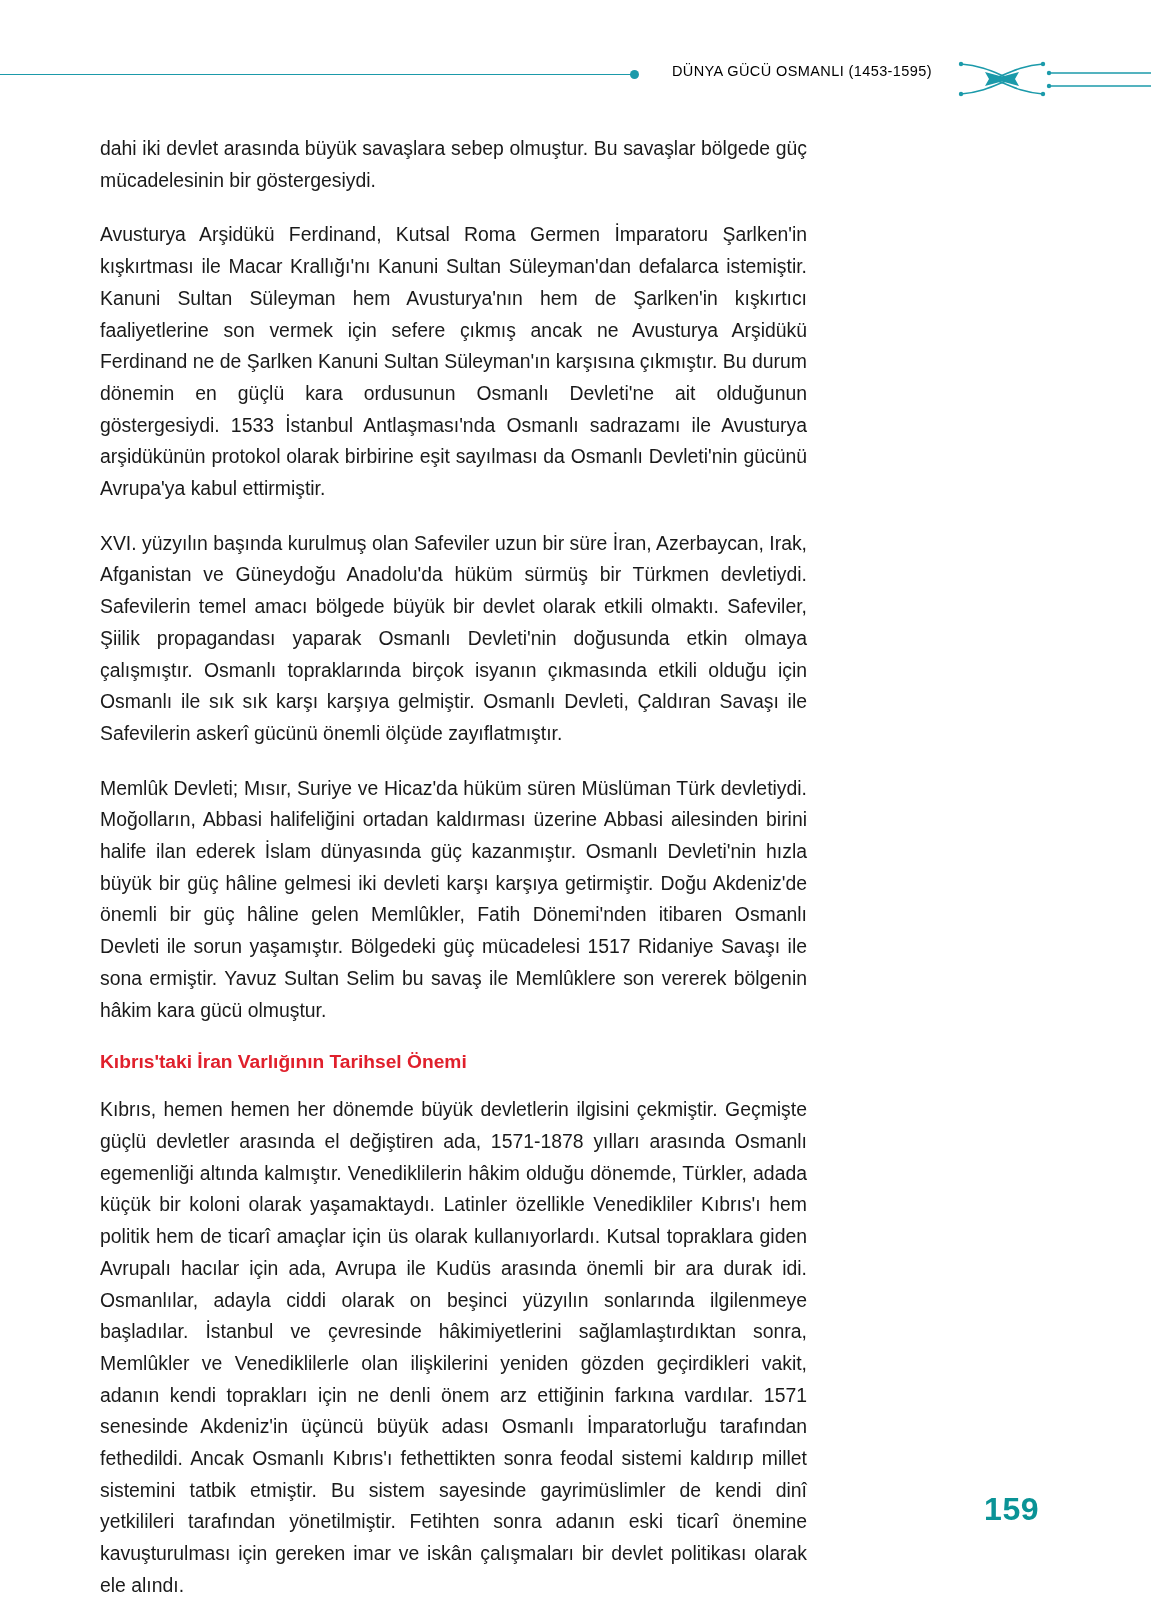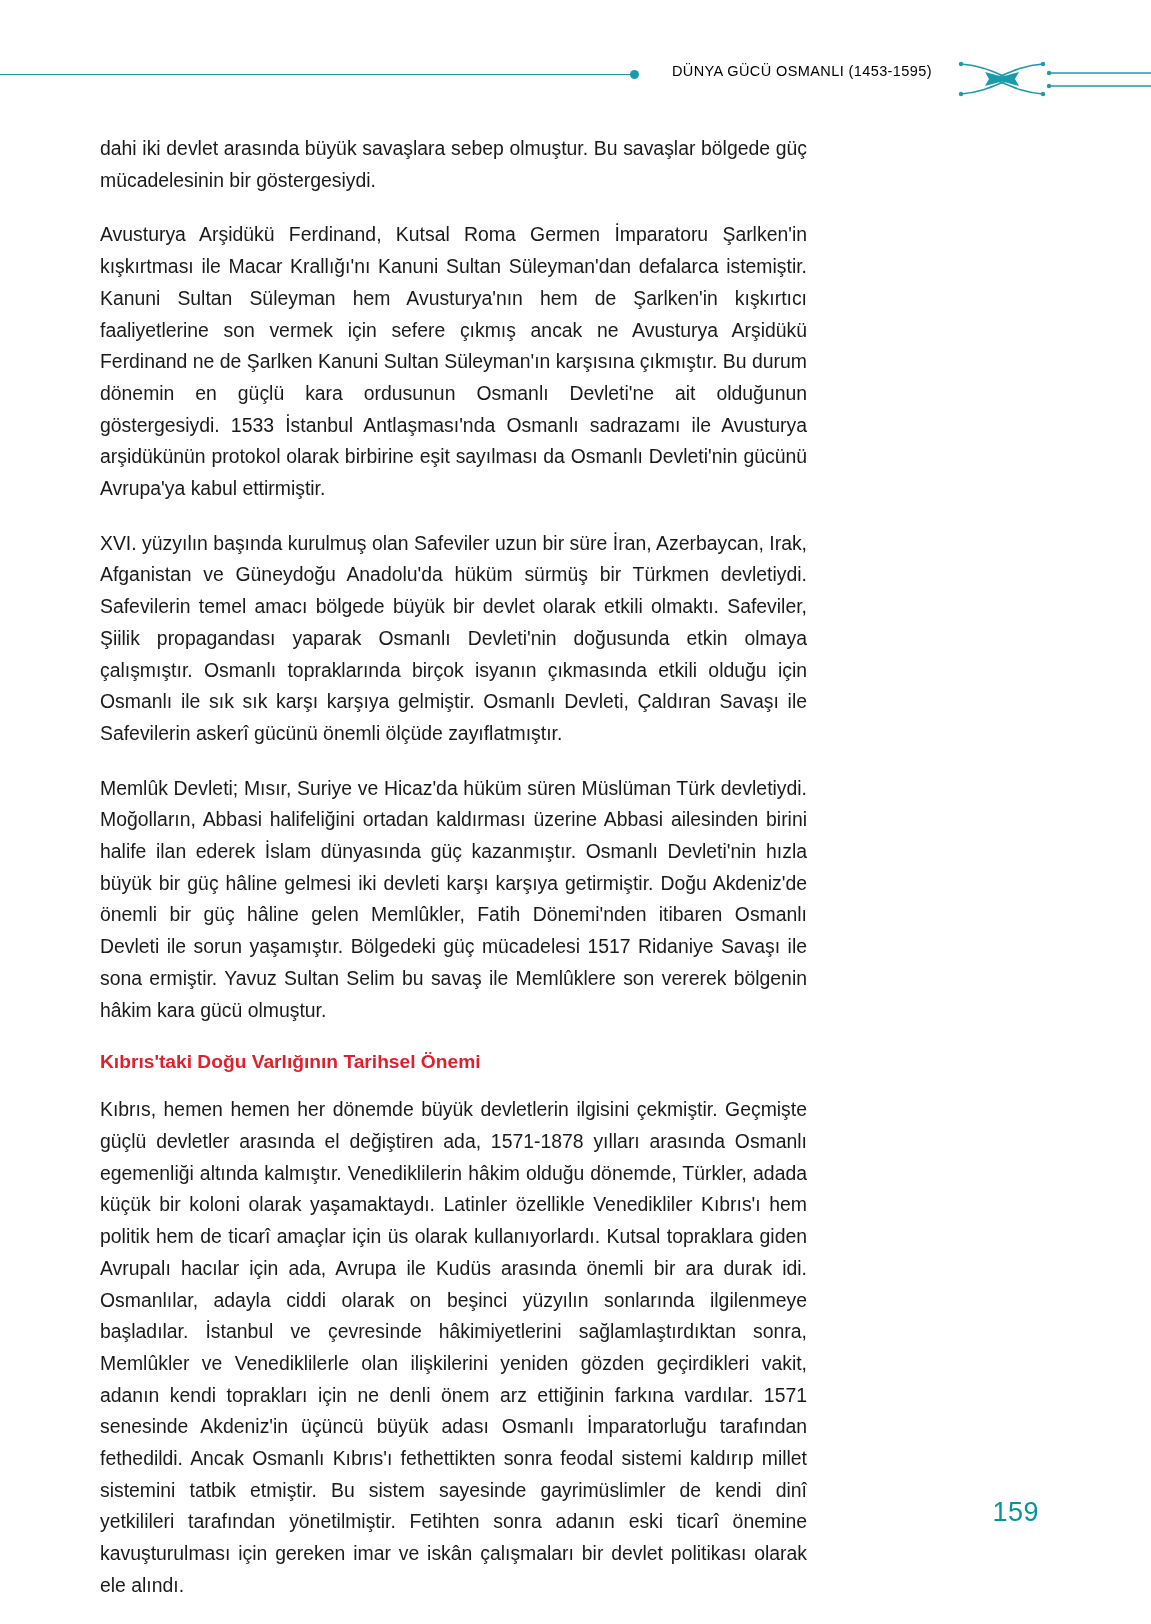--- a/index.html
+++ b/index.html
@@ -86,22 +86,22 @@
     font-weight: bold;
     color: #e0202c;
     text-align: left;
   }
 
   
   .page-number {
     position: absolute;
     right: 112px;
     bottom: 96px;
-    font-size: 27px;
-    font-weight: normal;
+    font-size: 32px;
+    font-weight: bold;
     color: #0a9396;
     letter-spacing: 0.5px;
     text-align: right;
   }
 </style>
 </head>
 <body>
 
 <div id="page">
 
@@ -130,21 +130,21 @@
       </svg>
     </div>
   </div>
 
   <div class="column">
     <p class="body-par">dahi iki devlet arasında büyük savaşlara sebep olmuştur. Bu savaşlar bölgede güç mücadelesinin bir göstergesiydi.</p>
     <p class="body-par">Avusturya Arşidükü Ferdinand, Kutsal Roma Germen İmparatoru Şarlken'in kışkırtması ile Macar Krallığı'nı Kanuni Sultan Süleyman'dan defalarca istemiştir. Kanuni Sultan Süleyman hem Avusturya'nın hem de Şarlken'in kışkırtıcı faaliyetlerine son vermek için sefere çıkmış ancak ne Avusturya Arşidükü Ferdinand ne de Şarlken Kanuni Sultan Süleyman'ın karşısına çıkmıştır. Bu durum dönemin en güçlü kara ordusunun Osmanlı Devleti'ne ait olduğunun göstergesiydi. 1533 İstanbul Antlaşması'nda Osmanlı sadrazamı ile Avusturya arşidükünün protokol olarak birbirine eşit sayılması da Osmanlı Devleti'nin gücünü Avrupa'ya kabul ettirmiştir.</p>
     <p class="body-par">XVI. yüzyılın başında kurulmuş olan Safeviler uzun bir süre İran, Azerbaycan, Irak, Afganistan ve Güneydoğu Anadolu'da hüküm sürmüş bir Türkmen devletiydi. Safevilerin temel amacı bölgede büyük bir devlet olarak etkili olmaktı. Safeviler, Şiilik propagandası yaparak Osmanlı Devleti'nin doğusunda etkin olmaya çalışmıştır. Osmanlı topraklarında birçok isyanın çıkmasında etkili olduğu için Osmanlı ile sık sık karşı karşıya gelmiştir. Osmanlı Devleti, Çaldıran Savaşı ile Safevilerin askerî gücünü önemli ölçüde zayıflatmıştır.</p>
     <p class="body-par">Memlûk Devleti; Mısır, Suriye ve Hicaz'da hüküm süren Müslüman Türk devletiydi. Moğolların, Abbasi halifeliğini ortadan kaldırması üzerine Abbasi ailesinden birini halife ilan ederek İslam dünyasında güç kazanmıştır. Osmanlı Devleti'nin hızla büyük bir güç hâline gelmesi iki devleti karşı karşıya getirmiştir. Doğu Akdeniz'de önemli bir güç hâline gelen Memlûkler, Fatih Dönemi'nden itibaren Osmanlı Devleti ile sorun yaşamıştır. Bölgedeki güç mücadelesi 1517 Ridaniye Savaşı ile sona ermiştir. Yavuz Sultan Selim bu savaş ile Memlûklere son vererek bölgenin hâkim kara gücü olmuştur.</p>
 
-    <h2 class="section-heading">Kıbrıs'taki Doğu Varlığının Tarihsel Önemi</h2>
+    <h2 class="section-heading">Kıbrıs'taki İran Varlığının Tarihsel Önemi</h2>
 
     <p class="body-par">Kıbrıs, hemen hemen her dönemde büyük devletlerin ilgisini çekmiştir. Geçmişte güçlü devletler arasında el değiştiren ada, 1571-1878 yılları arasında Osmanlı egemenliği altında kalmıştır. Venediklilerin hâkim olduğu dönemde, Türkler, adada küçük bir koloni olarak yaşamaktaydı.  Latinler özellikle Venedikliler Kıbrıs'ı hem politik hem de ticarî amaçlar için üs olarak kullanıyorlardı. Kutsal topraklara giden Avrupalı hacılar için ada, Avrupa ile Kudüs arasında önemli bir ara durak idi. Osmanlılar, adayla ciddi olarak on beşinci yüzyılın sonlarında ilgilenmeye başladılar. İstanbul ve çevresinde hâkimiyetlerini sağlamlaştırdıktan sonra, Memlûkler ve Venediklilerle olan ilişkilerini yeniden gözden geçirdikleri vakit, adanın kendi toprakları için ne denli önem arz ettiğinin farkına vardılar. 1571 senesinde Akdeniz'in üçüncü büyük adası Osmanlı İmparatorluğu tarafından fethedildi. Ancak Osmanlı Kıbrıs'ı fethettikten sonra feodal sistemi kaldırıp millet sistemini tatbik etmiştir. Bu sistem sayesinde gayrimüslimler de kendi dinî yetkilileri tarafından yönetilmiştir. Fetihten sonra adanın eski ticarî önemine kavuşturulması için gereken imar ve iskân çalışmaları bir devlet politikası olarak ele alındı.</p>
 
   </div>
 
   <div class="page-number">159</div>
 
 </div>
 
 </body></html>

